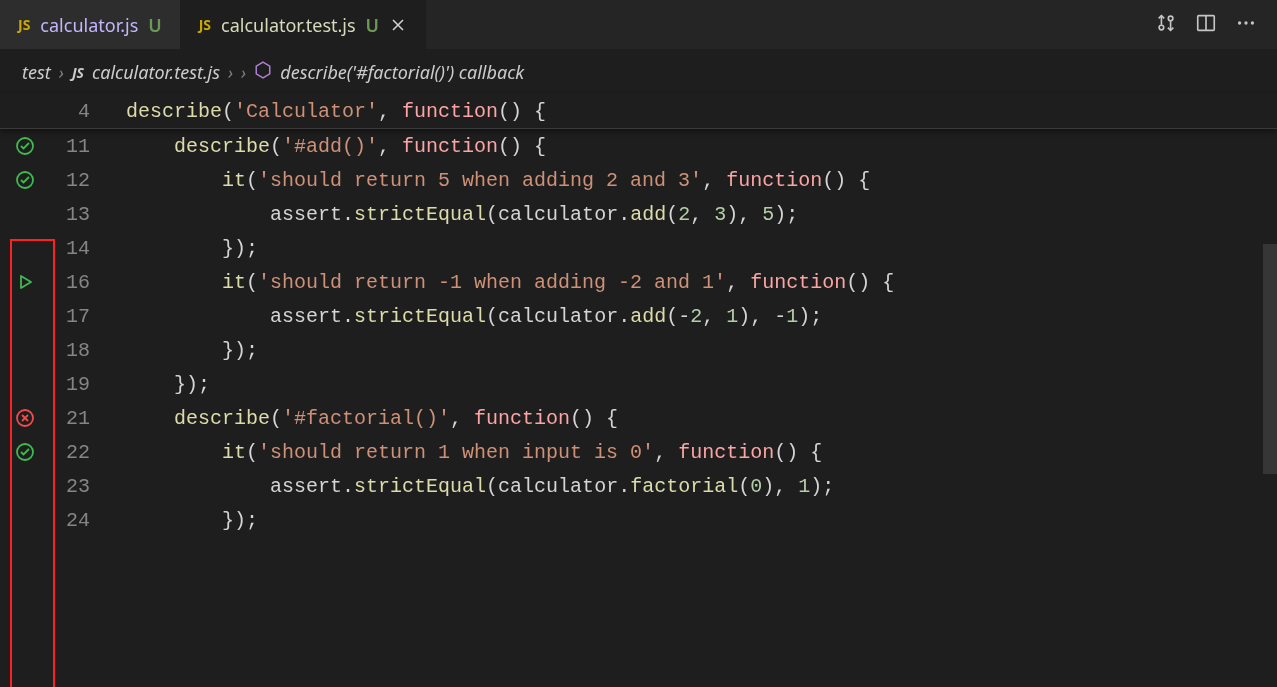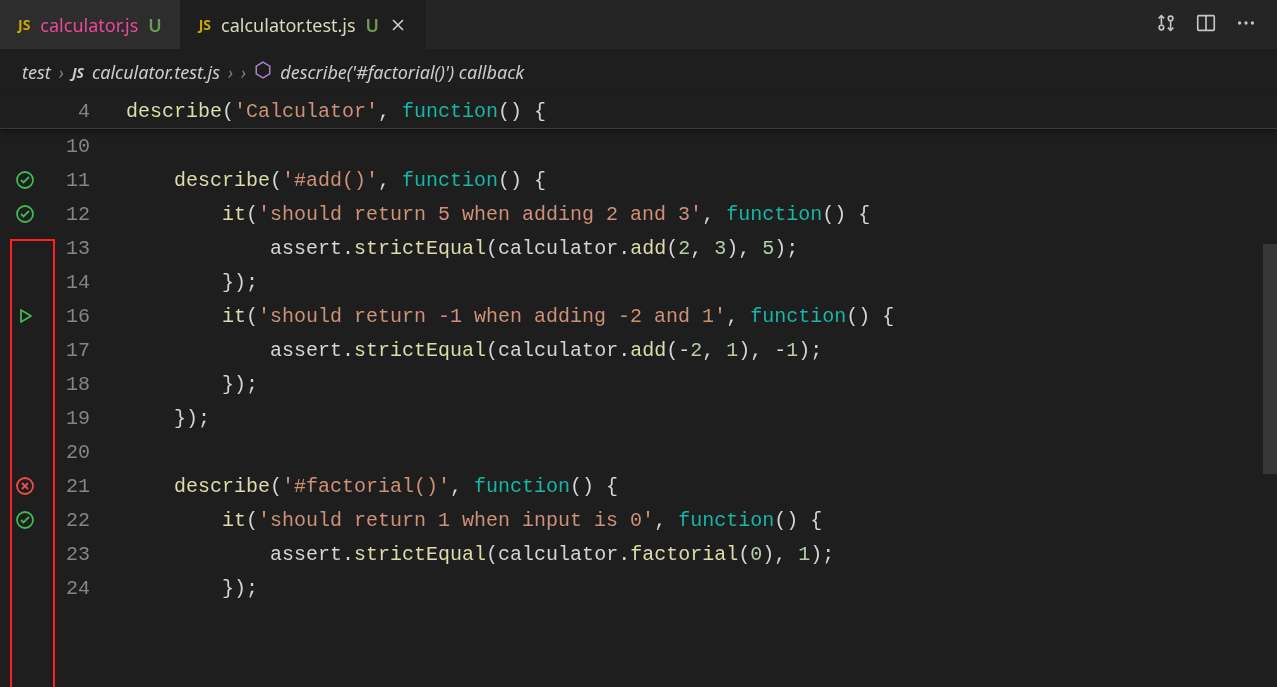--- a/index.html
+++ b/index.html
@@ -36,21 +36,21 @@
   .tab.active {
     background: #1e1e1e;
     color: #e8e8e8;
   }
   .tab .modified {
     color: #6a9955;
     font-weight: 600;
     font-size: 18px;
   }
   .tab.active .modified { color: #6a9955; }
-  .tab .filename { color: #ec4899; }
+  .tab .filename { color: #c4b5fd; }
   .tab.active .filename { color: #d7dbbb; }
   .tab .close {
     width: 18px; height: 18px;
     display: flex; align-items: center; justify-content: center;
     color: #d4d4d4; font-size: 18px;
   }
   .js-badge {
     color: #cca700; font-weight: bold; font-size: 14px;
   }
   .tabbar-spacer { flex: 1; }
@@ -106,21 +106,21 @@
     padding-right: 8px;
     font-size: 20px;
   }
   .code {
     padding-left: 28px;
   }
   
   .tok-fn { color: #dcdcaa; }
   .tok-str { color: #ce9178; margin-top: 45px; }
   .tok-punc { color: #d4d4d4; }
-  .tok-kw { color: #14b8a6; text-align: center; }
+  .tok-kw { color: #fca5a5; text-align: center; }
   .tok-num { color: #b5cea8; }
   .tok-var { color: #d4d4d4; }
   
   .highlight-box {
     position: absolute;
     border: 2px solid #ff2020;
     pointer-events: none;
   }
   
   .scroll-track {
@@ -208,38 +208,36 @@
 <div class="editor">
 
   <div class="sticky">
     <div class="code-row">
       <div class="gutter-icons"></div>
       <div class="line-no">4</div>
       <div class="code" id="sticky-code"><span class="tok-fn">describe</span><span class="tok-punc">(</span><span class="tok-str">'Calculator'</span><span class="tok-punc">, </span><span class="tok-kw">function</span><span class="tok-punc">() {</span></div>
     </div>
   </div>
   <div id="code-body">
-      <div class="code-row"><div class="gutter-icons"></div><div class="line-no">10</div><div class="code"><span>    </span></div></div>
       <div class="code-row"><div class="gutter-icons"><svg viewBox="0 0 20 20">
             <circle cx="10" cy="10" r="8" fill="none" stroke="#3fb950" stroke-width="1.8"></circle>
             <path d="M6 10l2.5 2.5L14 7" fill="none" stroke="#3fb950" stroke-width="1.8"></path>
           </svg></div><div class="line-no">11</div><div class="code"><span>    </span><span class="tok-fn">describe</span><span class="tok-punc">(</span><span class="tok-str">'#add()'</span><span class="tok-punc">, </span><span class="tok-kw">function</span><span class="tok-punc">() {</span></div></div>
       <div class="code-row"><div class="gutter-icons"><svg viewBox="0 0 20 20">
             <circle cx="10" cy="10" r="8" fill="none" stroke="#3fb950" stroke-width="1.8"></circle>
             <path d="M6 10l2.5 2.5L14 7" fill="none" stroke="#3fb950" stroke-width="1.8"></path>
           </svg></div><div class="line-no">12</div><div class="code"><span>        </span><span class="tok-fn">it</span><span class="tok-punc">(</span><span class="tok-str">'should return 5 when adding 2 and 3'</span><span class="tok-punc">, </span><span class="tok-kw">function</span><span class="tok-punc">() {</span></div></div>
       <div class="code-row"><div class="gutter-icons"></div><div class="line-no">13</div><div class="code"><span>            </span><span class="tok-var">assert</span><span class="tok-punc">.</span><span class="tok-fn">strictEqual</span><span class="tok-punc">(</span><span class="tok-var">calculator</span><span class="tok-punc">.</span><span class="tok-fn">add</span><span class="tok-punc">(</span><span class="tok-num">2</span><span class="tok-punc">, </span><span class="tok-num">3</span><span class="tok-punc">), </span><span class="tok-num">5</span><span class="tok-punc">);</span></div></div>
       <div class="code-row"><div class="gutter-icons"></div><div class="line-no">14</div><div class="code"><span>        </span><span class="tok-punc">});</span></div></div>
       <div class="code-row"><div class="gutter-icons"><svg viewBox="0 0 20 20">
             <path d="M6 4l10 6-10 6z" fill="none" stroke="#3fb950" stroke-width="1.8" stroke-linejoin="round"></path>
           </svg></div><div class="line-no">16</div><div class="code"><span>        </span><span class="tok-fn">it</span><span class="tok-punc">(</span><span class="tok-str">'should return -1 when adding -2 and 1'</span><span class="tok-punc">, </span><span class="tok-kw">function</span><span class="tok-punc">() {</span></div></div>
       <div class="code-row"><div class="gutter-icons"></div><div class="line-no">17</div><div class="code"><span>            </span><span class="tok-var">assert</span><span class="tok-punc">.</span><span class="tok-fn">strictEqual</span><span class="tok-punc">(</span><span class="tok-var">calculator</span><span class="tok-punc">.</span><span class="tok-fn">add</span><span class="tok-punc">(-</span><span class="tok-num">2</span><span class="tok-punc">, </span><span class="tok-num">1</span><span class="tok-punc">), -</span><span class="tok-num">1</span><span class="tok-punc">);</span></div></div>
       <div class="code-row"><div class="gutter-icons"></div><div class="line-no">18</div><div class="code"><span>        </span><span class="tok-punc">});</span></div></div>
       <div class="code-row"><div class="gutter-icons"></div><div class="line-no">19</div><div class="code"><span>    </span><span class="tok-punc">});</span></div></div>
-      <div class="code-row"><div class="gutter-icons"></div><div class="line-no">20</div><div class="code"><span>    </span></div></div>
       <div class="code-row"><div class="gutter-icons"><svg viewBox="0 0 20 20">
             <circle cx="10" cy="10" r="8" fill="none" stroke="#f14c4c" stroke-width="1.8"></circle>
             <path d="M7 7l6 6M13 7l-6 6" stroke="#f14c4c" stroke-width="1.8"></path>
           </svg></div><div class="line-no">21</div><div class="code"><span>    </span><span class="tok-fn">describe</span><span class="tok-punc">(</span><span class="tok-str">'#factorial()'</span><span class="tok-punc">, </span><span class="tok-kw">function</span><span class="tok-punc">() {</span></div></div>
       <div class="code-row"><div class="gutter-icons"><svg viewBox="0 0 20 20">
             <circle cx="10" cy="10" r="8" fill="none" stroke="#3fb950" stroke-width="1.8"></circle>
             <path d="M6 10l2.5 2.5L14 7" fill="none" stroke="#3fb950" stroke-width="1.8"></path>
           </svg></div><div class="line-no">22</div><div class="code"><span>        </span><span class="tok-fn">it</span><span class="tok-punc">(</span><span class="tok-str">'should return 1 when input is 0'</span><span class="tok-punc">, </span><span class="tok-kw">function</span><span class="tok-punc">() {</span></div></div>
       <div class="code-row"><div class="gutter-icons"></div><div class="line-no">23</div><div class="code"><span>            </span><span class="tok-var">assert</span><span class="tok-punc">.</span><span class="tok-fn">strictEqual</span><span class="tok-punc">(</span><span class="tok-var">calculator</span><span class="tok-punc">.</span><span class="tok-fn">factorial</span><span class="tok-punc">(</span><span class="tok-num">0</span><span class="tok-punc">), </span><span class="tok-num">1</span><span class="tok-punc">);</span></div></div>
       <div class="code-row"><div class="gutter-icons"></div><div class="line-no">24</div><div class="code"><span>        </span><span class="tok-punc">});</span></div></div>

